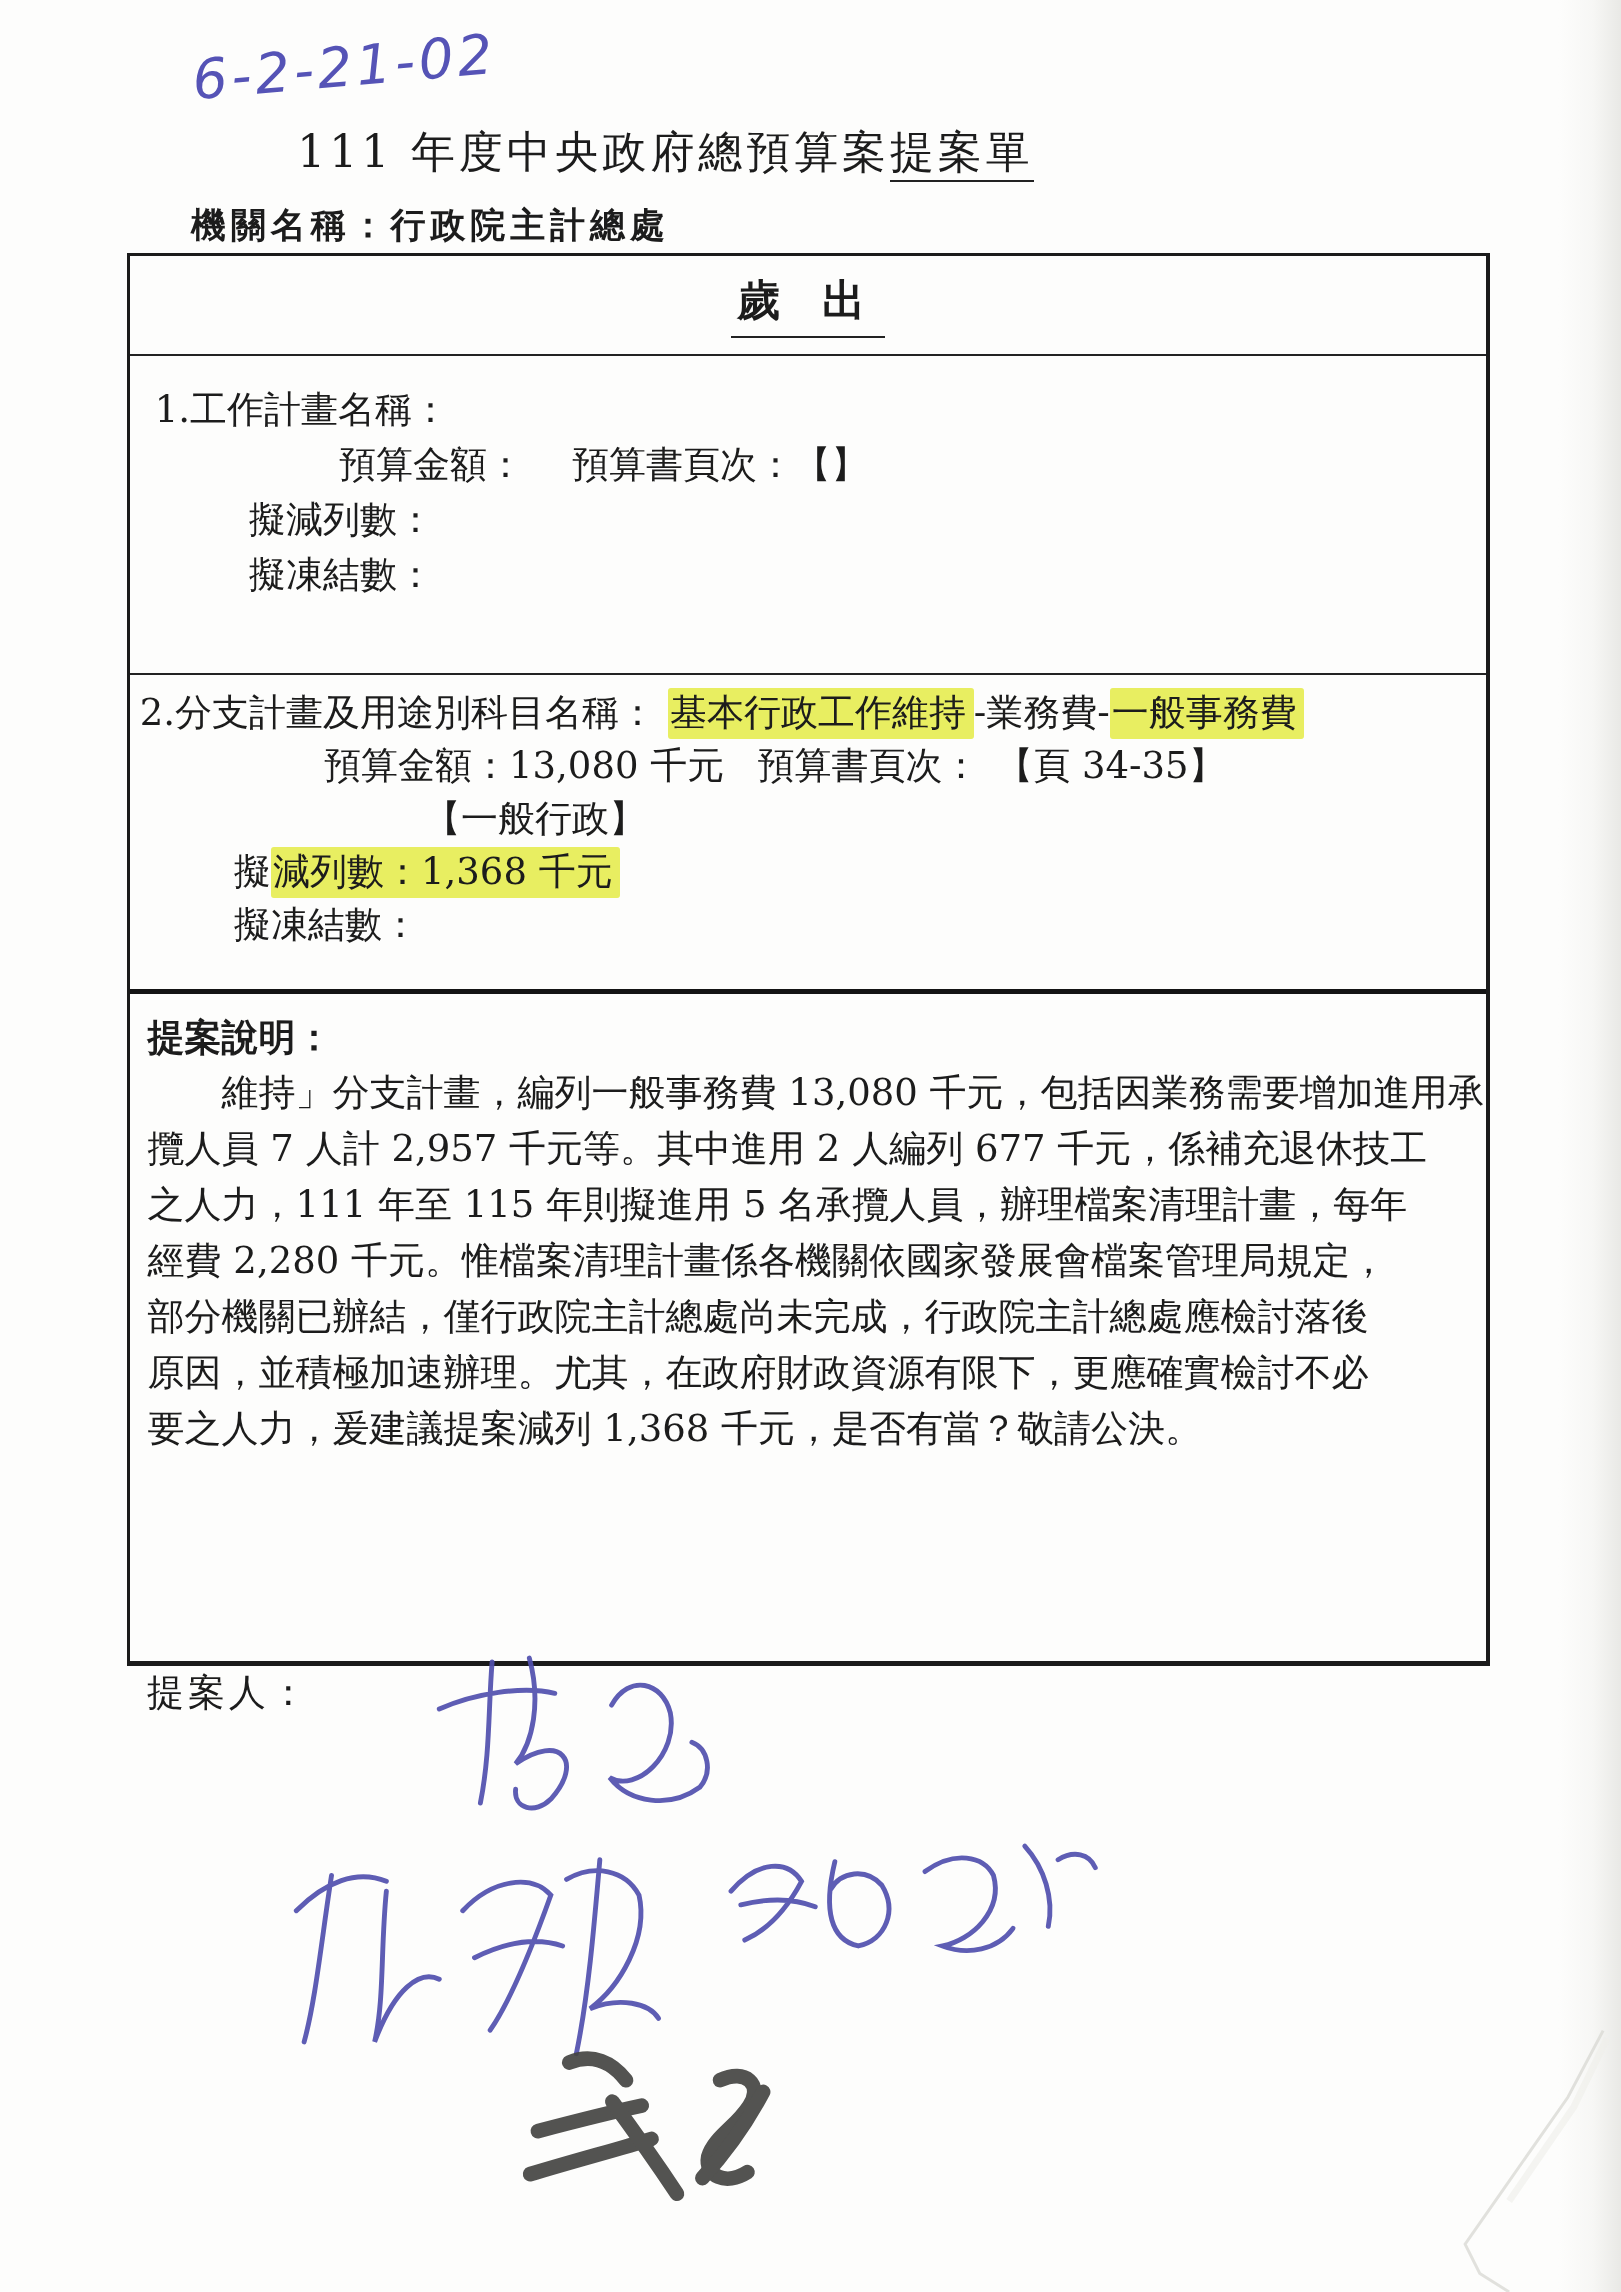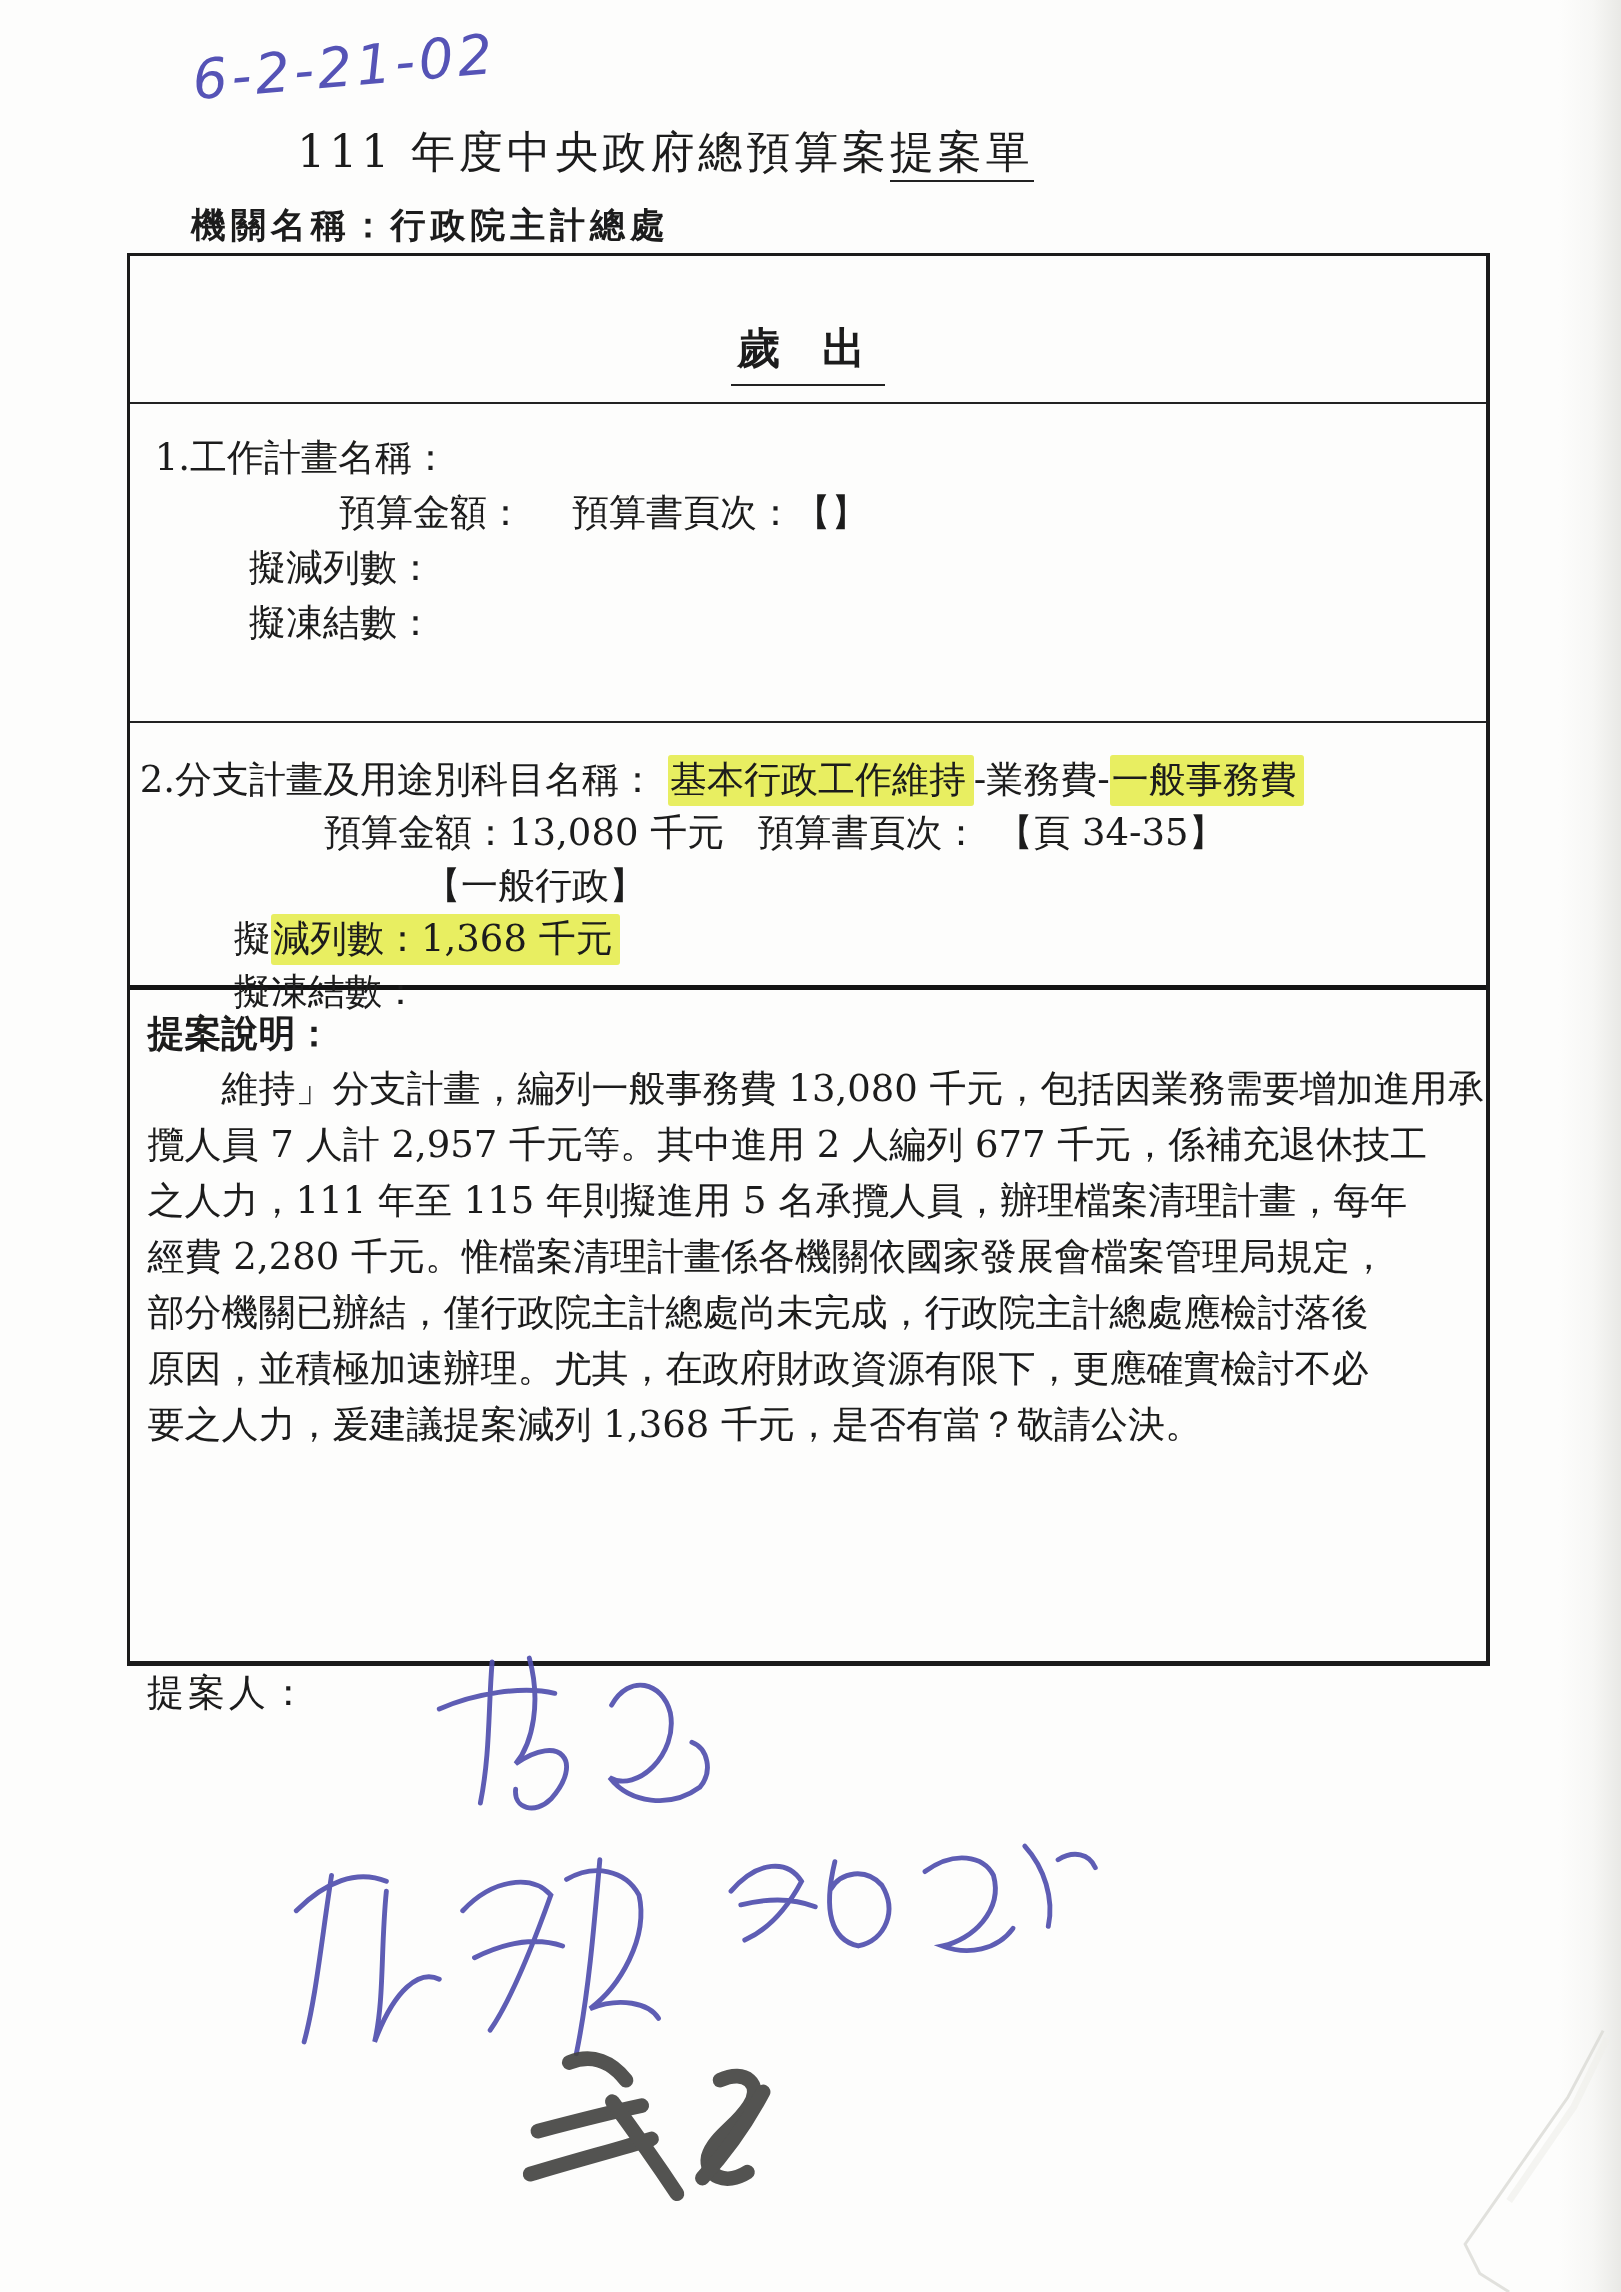--- a/index.html
+++ b/index.html
@@ -41,30 +41,30 @@
   }
 
   
   .form-table{
     position:absolute;left:127px;top:253px;width:1363px;height:1413px;
     border:3.9px solid #1b1b1b;border-right-width:4.9px;border-bottom-width:5.9px;
     box-sizing:border-box;display:flex;flex-direction:column;background:transparent;
   }
   .row-header{
     height:100px;border-bottom:2px solid #222;box-sizing:border-box;
-    display:flex;align-items:center;justify-content:center;margin-top:48px;
+    display:flex;align-items:center;justify-content:center;
   }
   .row-header .hdr{
     font-size:43px;font-weight:700;letter-spacing:13.7px;
     border-bottom:2.9px solid #222;padding:0 5.9px 5.9px 5.9px;
   }
   .row-s1{height:319px;border-bottom:2px solid #222;box-sizing:border-box;
     padding-top:25.5px;font-size:37px;line-height:55px;padding-left:15px;}
-  .row-s2{height:267px;border-bottom:5.9px solid #141414;box-sizing:border-box;
-    padding-top:30px;font-size:37px;line-height:53px;}
+  .row-s2{height:319px;border-bottom:5.9px solid #141414;box-sizing:border-box;
+    padding-top:11px;font-size:37px;line-height:53px;}
   .row-expl{flex:1;padding:15.7px 17.6px 0 17.6px;font-size:37px;box-sizing:border-box;}
 
   .fline{white-space:nowrap;}
   .ml-plan{margin-left:9.8px;}
   .ml-budget{margin-left:194px;}
   .ml-indent{margin-left:104px;}
   .ml-cat{margin-left:294px;}
   .gap-1{margin-left:1.3em;}
   .gap-2{margin-left:.9em;}
   .gap-3{margin-left:.45em;}

